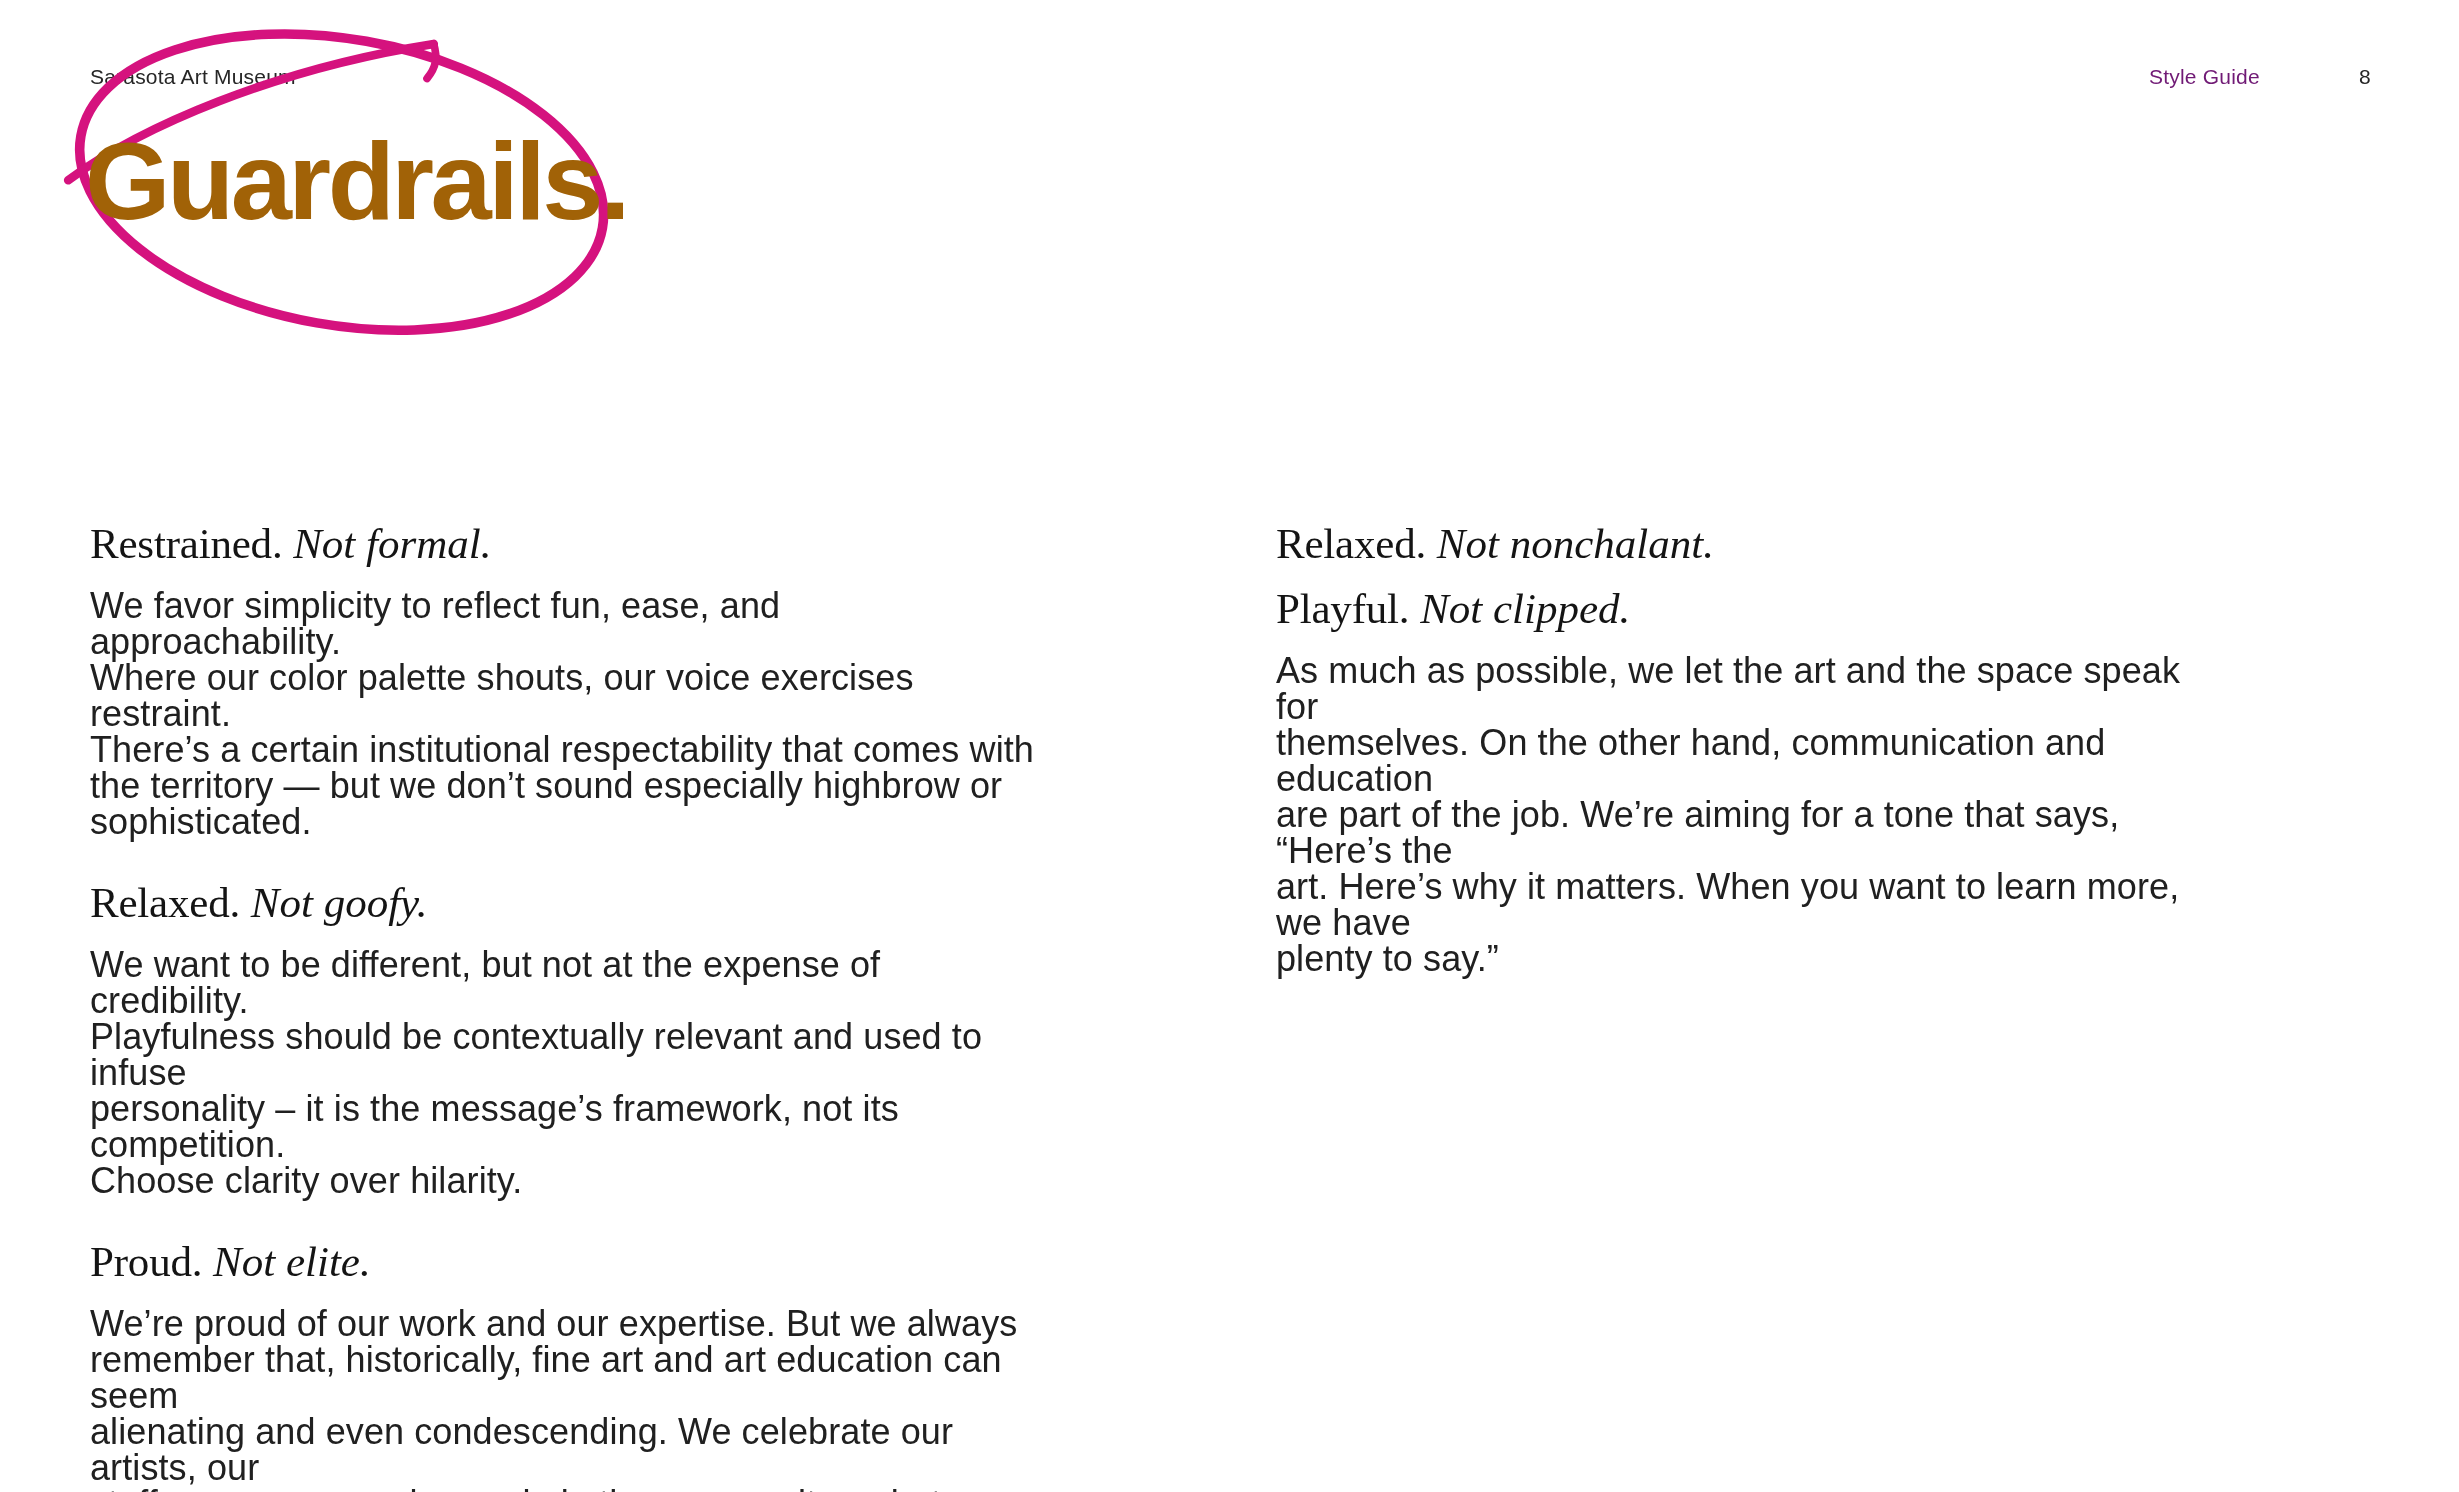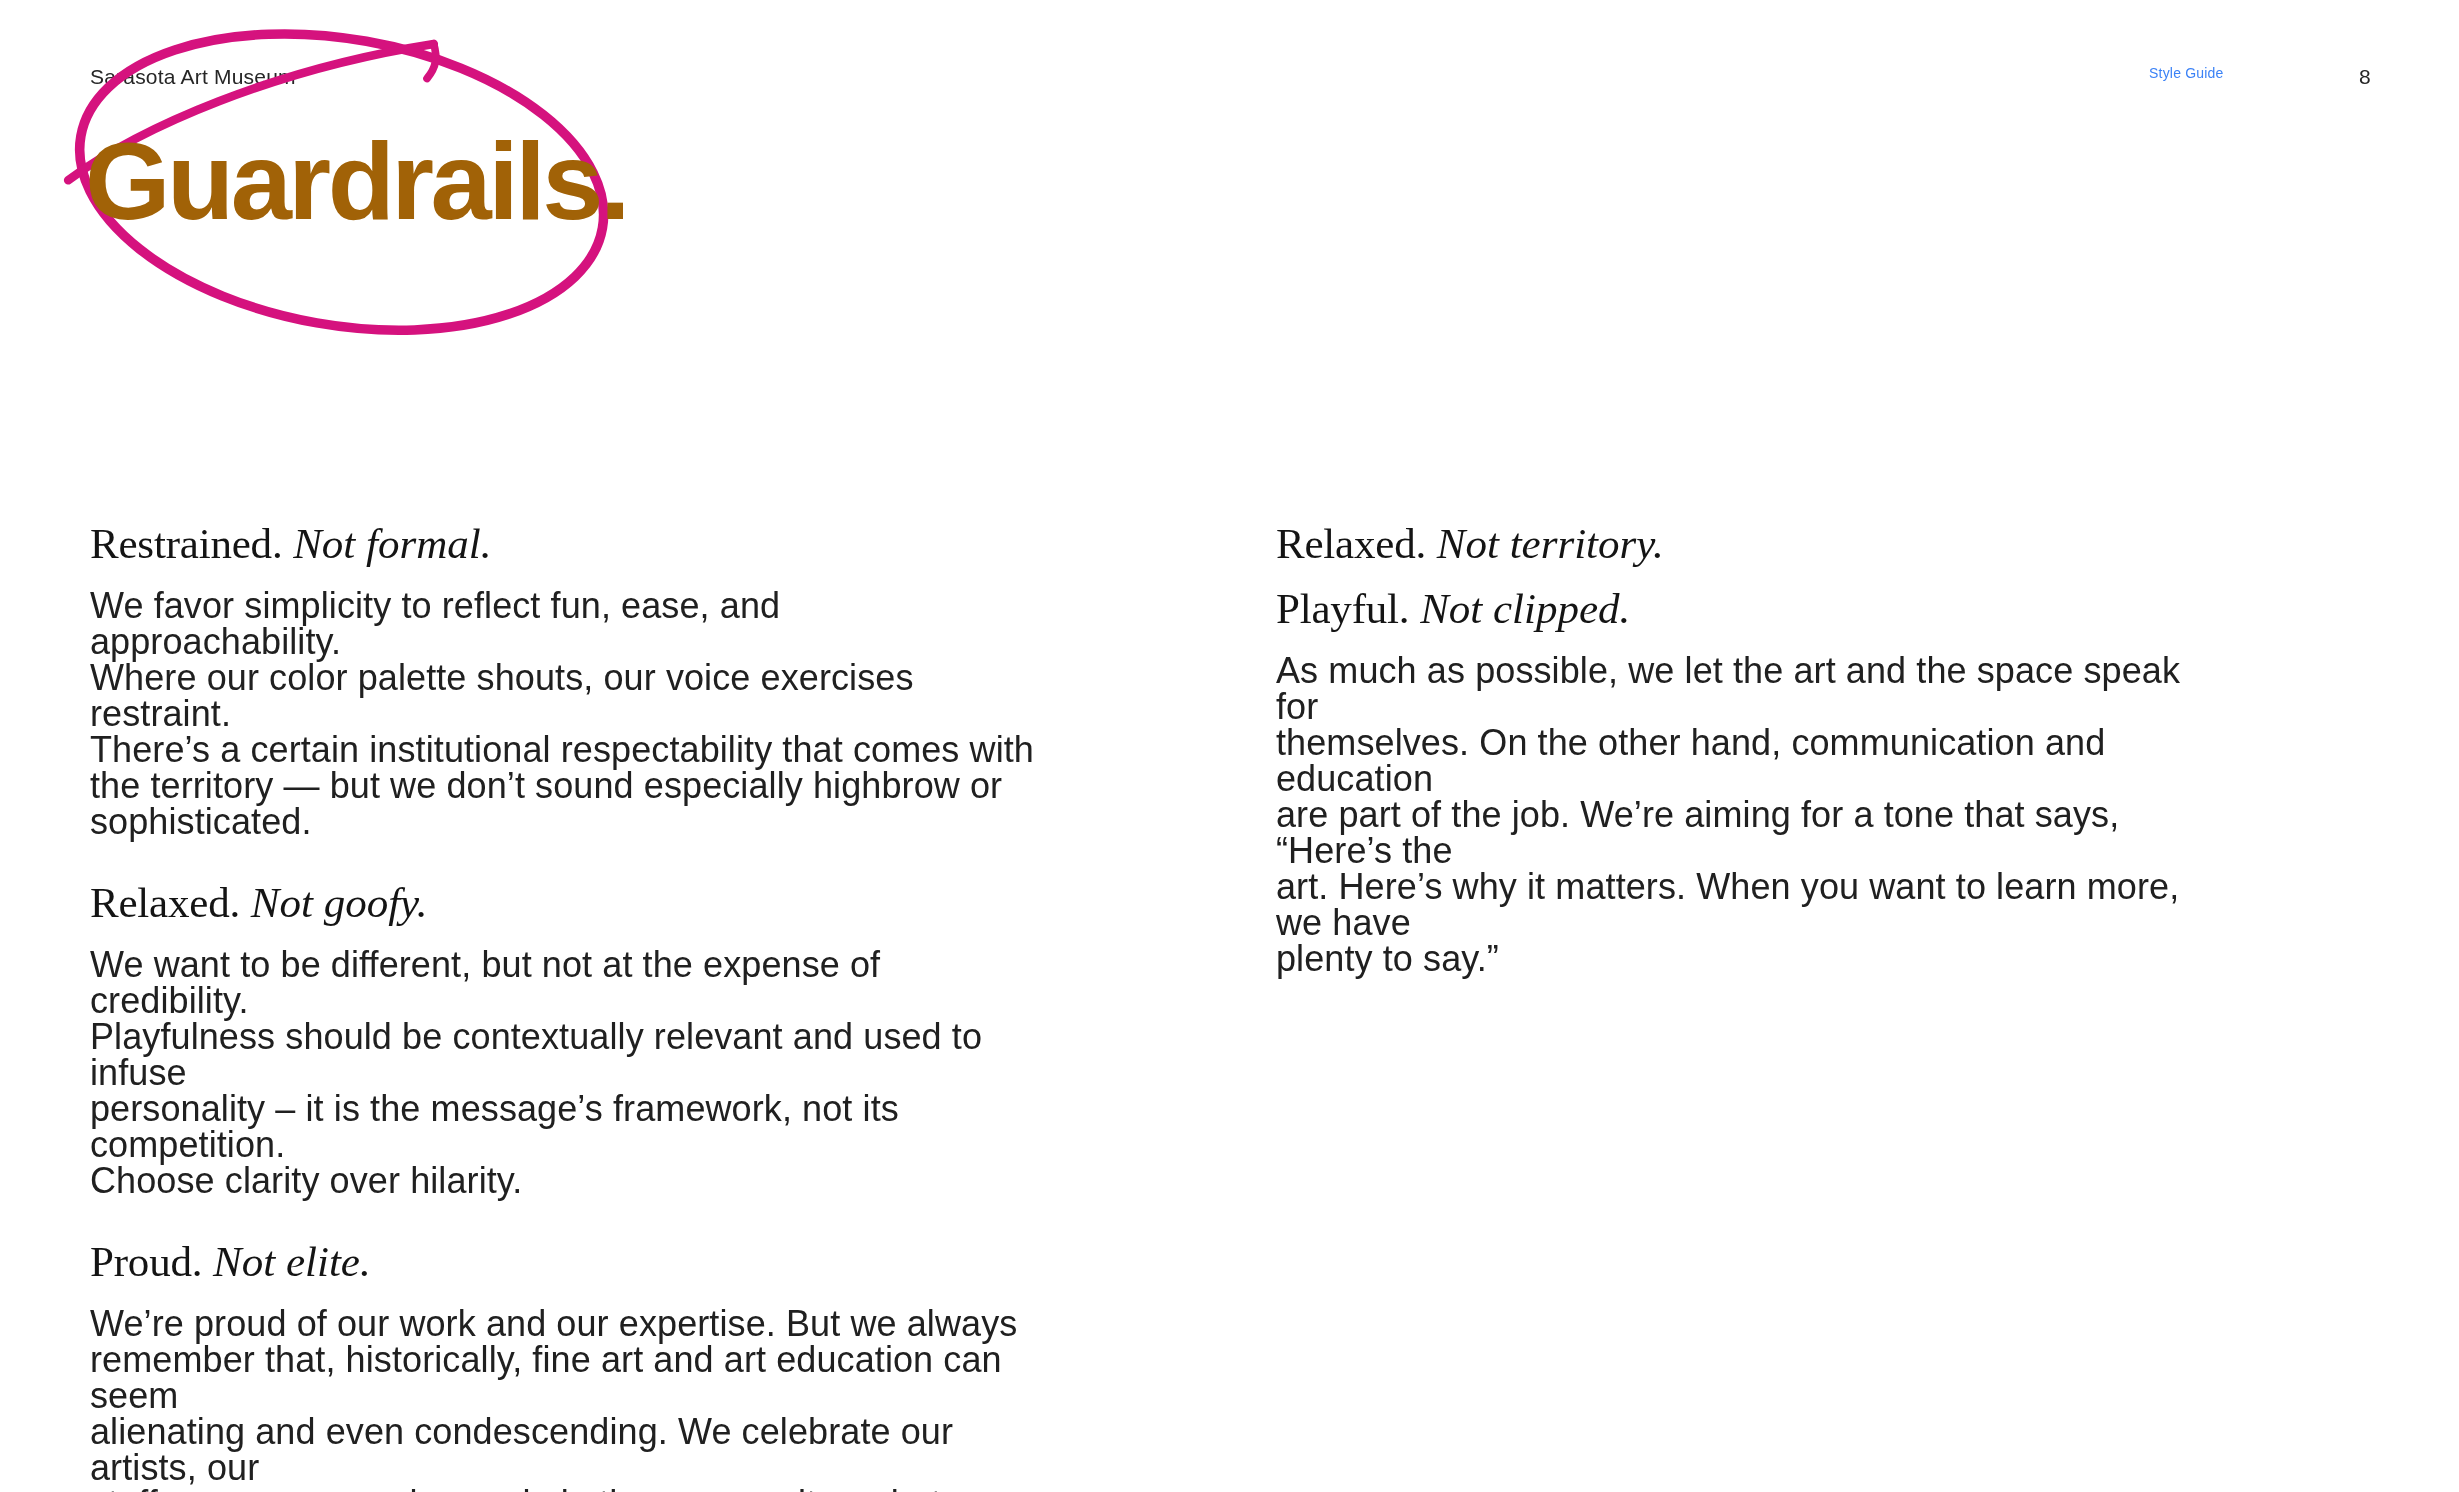--- a/index.html
+++ b/index.html
@@ -9,21 +9,21 @@
     width: 2459px;
     height: 1493px;
     background: #ffffff;
     overflow: hidden;
     font-family: "Liberation Sans", sans-serif;
     color: #1d1d1d;
   }
 
   
   .hdr-brand   { position: absolute; left: 90px;   top: 65px; font-size: 21px; letter-spacing: 0.2px; color: #262626; }
-  .hdr-doc     { position: absolute; left: 2149px; top: 65px; font-size: 14px; letter-spacing: 0.2px; color: #3b82f6; }
+  .hdr-doc     { position: absolute; left: 2149px; top: 65px; font-size: 21px; letter-spacing: 0.2px; color: #701a75; }
   .hdr-page    { position: absolute; left: 2359px; top: 65px; font-size: 21px; color: #262626; }
 
   
   .title {
     position: absolute; left: 85px; top: 126px;
     font-family: "Liberation Sans", sans-serif;
     font-weight: 700;
     font-size: 110px;
     line-height: 1;
     letter-spacing: -0.032em;
@@ -103,21 +103,21 @@
     <p class="sec-body">We’re proud of our work and our expertise. But we always
 remember that, historically, fine art and art education can seem
 alienating and even condescending. We celebrate our artists, our
 staff, our space, and our role in the community — but always to
 invite a broader audience in.</p>
   </div>
 
   <div class="col col-right">
     <h3 class="sec-heading">
       <span class="h-bold">Relaxed.</span>
-      <span class="h-reg">Not territory.</span>
+      <span class="h-reg">Not nonchalant.</span>
     </h3>
 
     <h3 class="sec-heading">
       <span class="h-bold">Playful.</span>
       <span class="h-reg">Not clipped.</span>
     </h3>
     <p class="sec-body">As much as possible, we let the art and the space speak for
 themselves. On the other hand, communication and education
 are part of the job. We’re aiming for a tone that says, “Here’s the
 art. Here’s why it matters. When you want to learn more, we have

